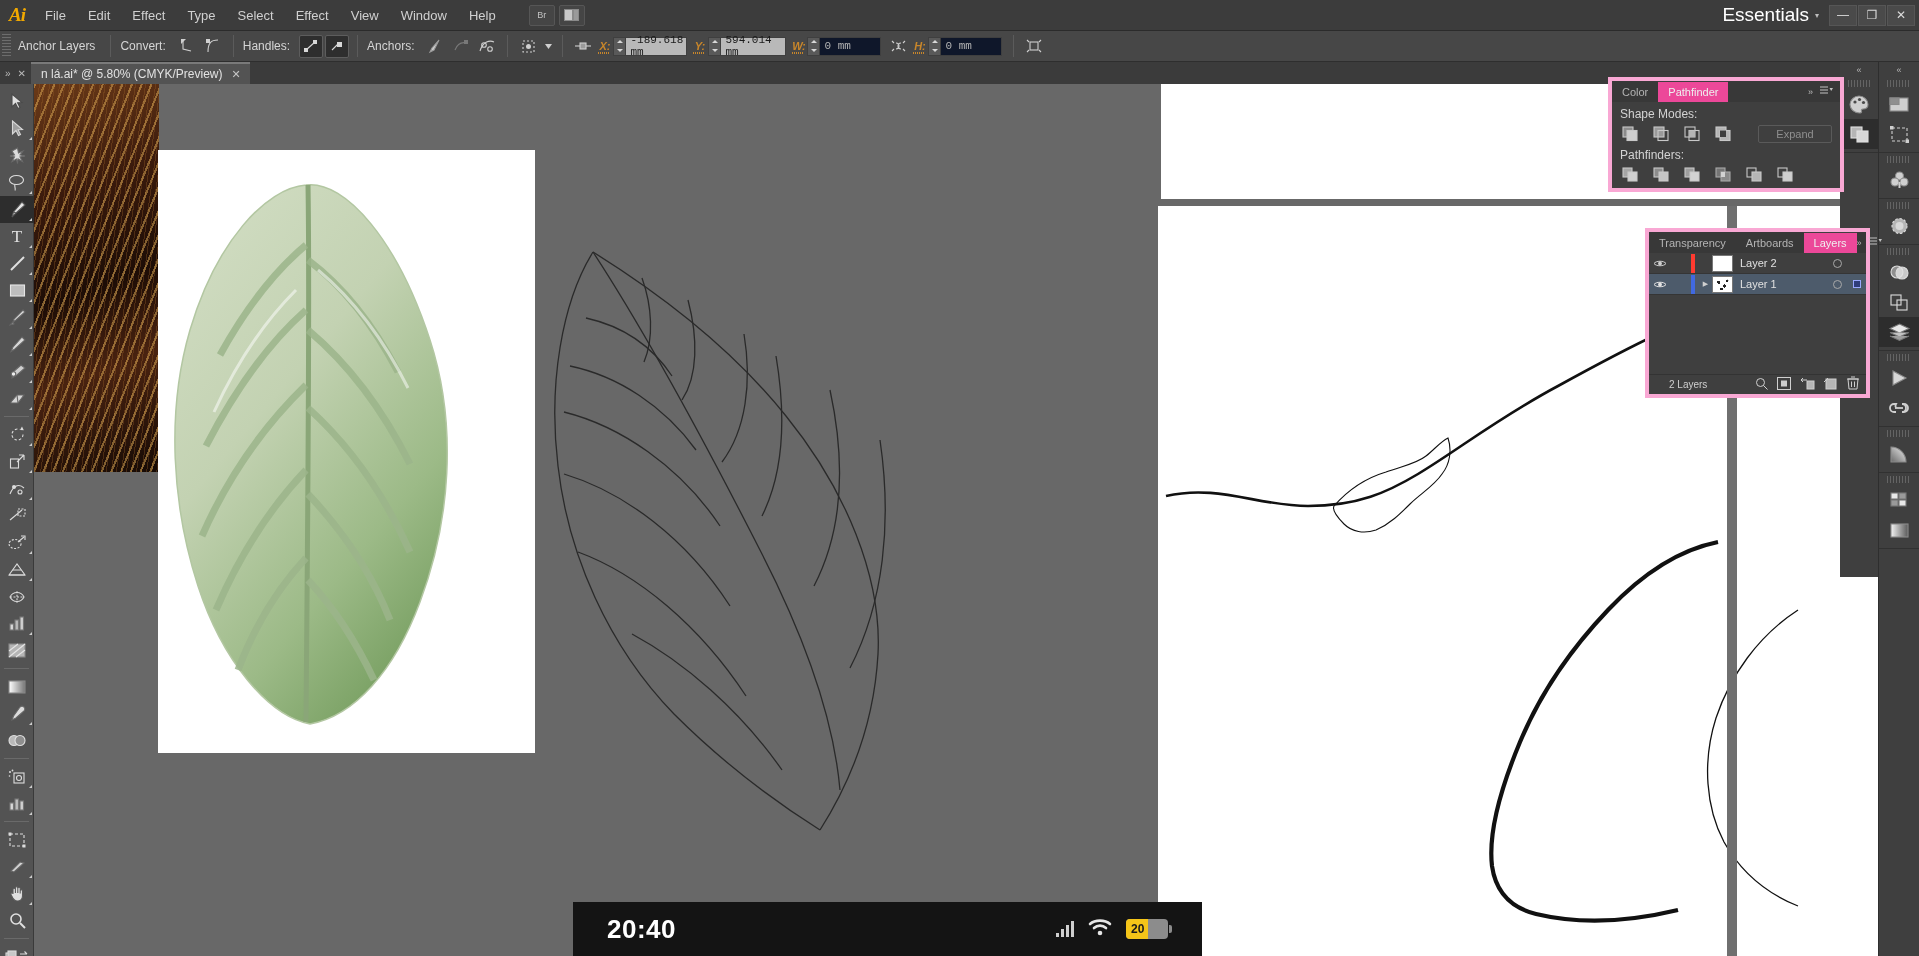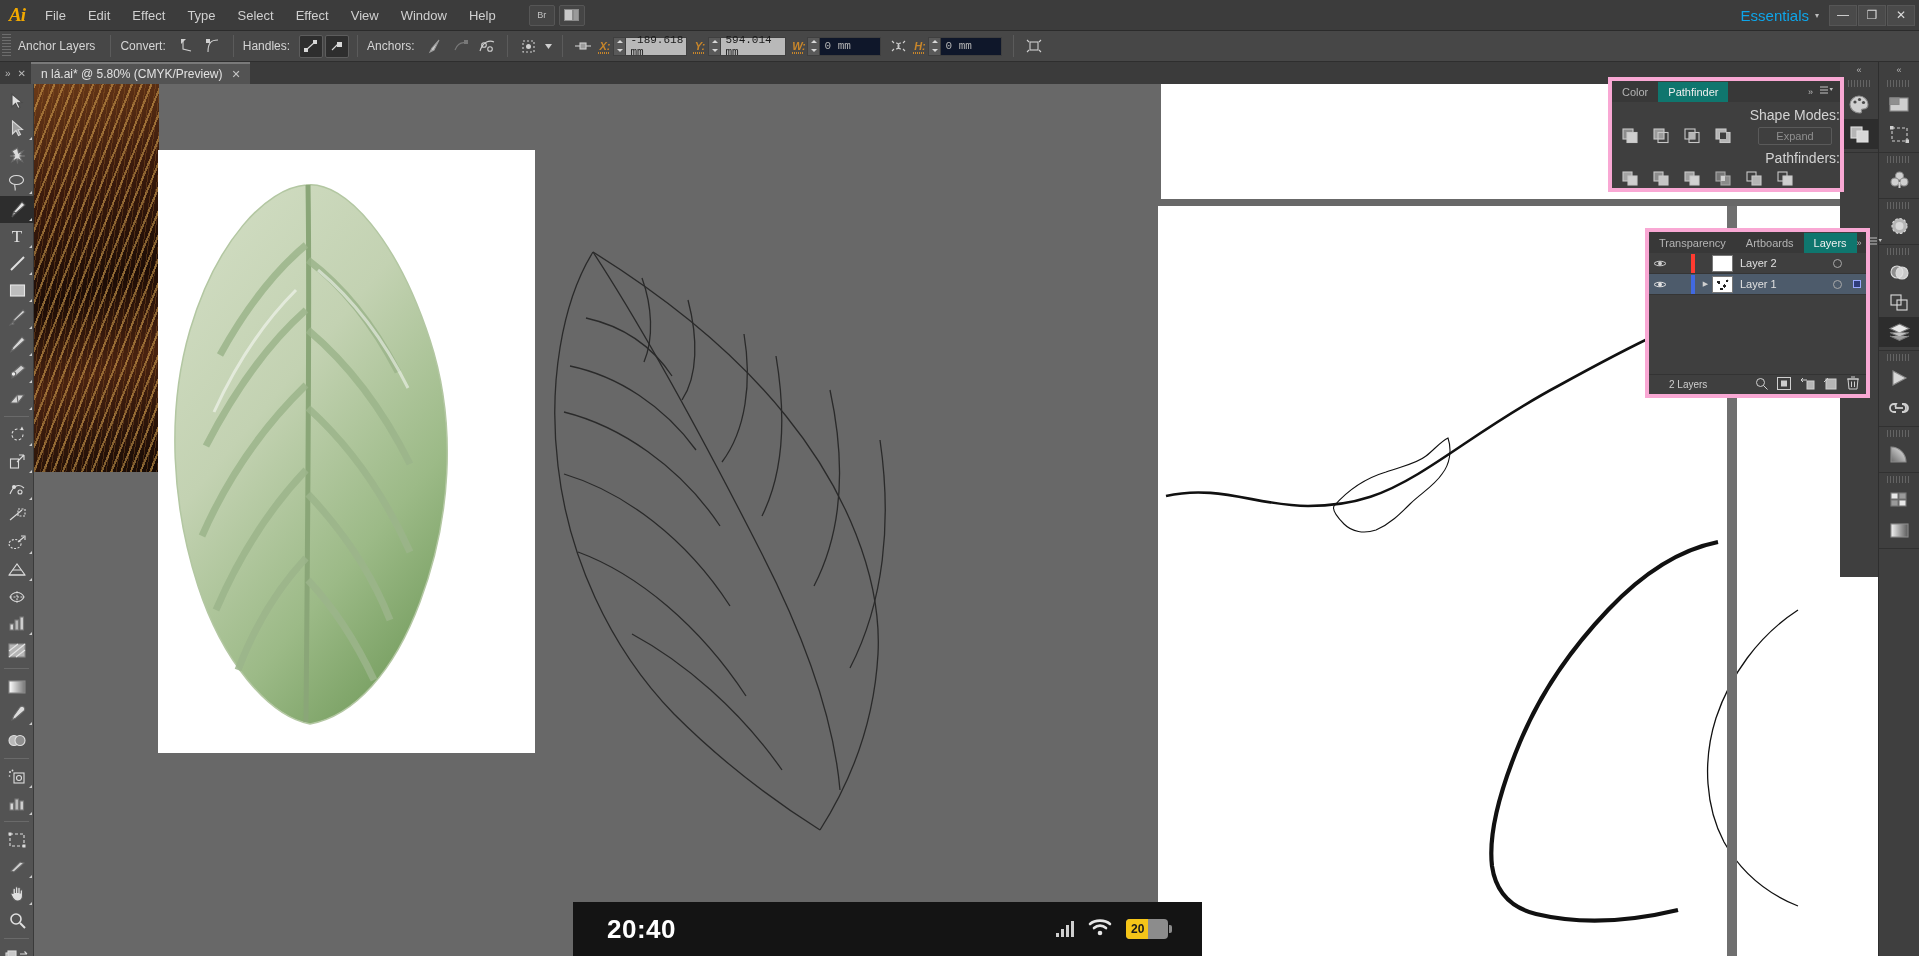--- a/index.html
+++ b/index.html
@@ -26,21 +26,21 @@
   }
   #menu-sep{ width:18px; }
   .mb-icon{
     width:26px; height:21px; margin-left:4px; border:1px solid #565656; background:#454545;
     display:flex; align-items:center; justify-content:center; font-size:9px; color:#c2c2c2;
     border-radius:2px;
   }
   #essentials{
     margin-left:auto; display:flex; align-items:center; height:31px;
   }
-  #essentials-label{ font-size:15px; color:#0ea5e9; padding:0 6px; }
+  #essentials-label{ font-size:19px; color:#ffffff; padding:0 6px; }
   #essentials-arrow{ font-size:8px; color:#bdbdbd; padding-right:10px; }
   .winbtn{
     width:28px; height:21px; display:flex; align-items:center; justify-content:center;
     color:#dcdcdc; font-size:12px; background:#4a4a4a; border:1px solid #565656;
     margin-right:1px;
   }
   #winbtn-close{ background:#4a4a4a; margin-right:4px; }
   
   #controlbar{
     position:absolute; left:0; top:31px; width:1919px; height:31px;
@@ -170,28 +170,28 @@
   }
   .rail-icon.on{ background:#2d2d2d; }
   
   .panel{ position:absolute; background:#3f3f3f; border:4px solid #f9a8d4; }
   .panel-tabs{
     height:21px; background:#383838; display:flex; align-items:stretch; position:relative;
   }
   .ptab{
     padding:0 10px; display:flex; align-items:center; font-size:11px; color:#b4b4b4;
   }
-  .ptab.active{ background:#0f766e; color:#efefef; border-top:1px solid #3f3f3f; }
+  .ptab.active{ background:#ec4899; color:#efefef; border-top:1px solid #3f3f3f; }
   .ptab-right{
     margin-left:auto; display:flex; align-items:center; gap:7px; padding-right:7px;
     color:#bcbcbc; font-size:9px;
   }
   
   #pathfinder-panel{ left:1608px; top:77px; width:236px; height:115px; }
-  .pf-label{ font-size:14px; color:#d3d3d3; padding:5px 0 3px 8px;text-align:right; }
+  .pf-label{ font-size:12px; color:#d3d3d3; padding:5px 0 3px 8px; }
   .pf-row{ display:flex; align-items:center; padding:0 8px; gap:10px; }
   .pf-btn{ width:21px; height:19px; display:flex; align-items:center; justify-content:center; }
   #pf-expand{
     margin-left:auto; width:74px; height:18px; border:1px solid #5a5a5a; color:#8f8f8f;
     font-size:11px; display:flex; align-items:center; justify-content:center; border-radius:2px;
   }
   
   #layers-panel{ left:1645px; top:228px; width:225px; height:170px; }
   .layer-row{
     height:21px; display:flex; align-items:center; border-bottom:1px solid #353535;

